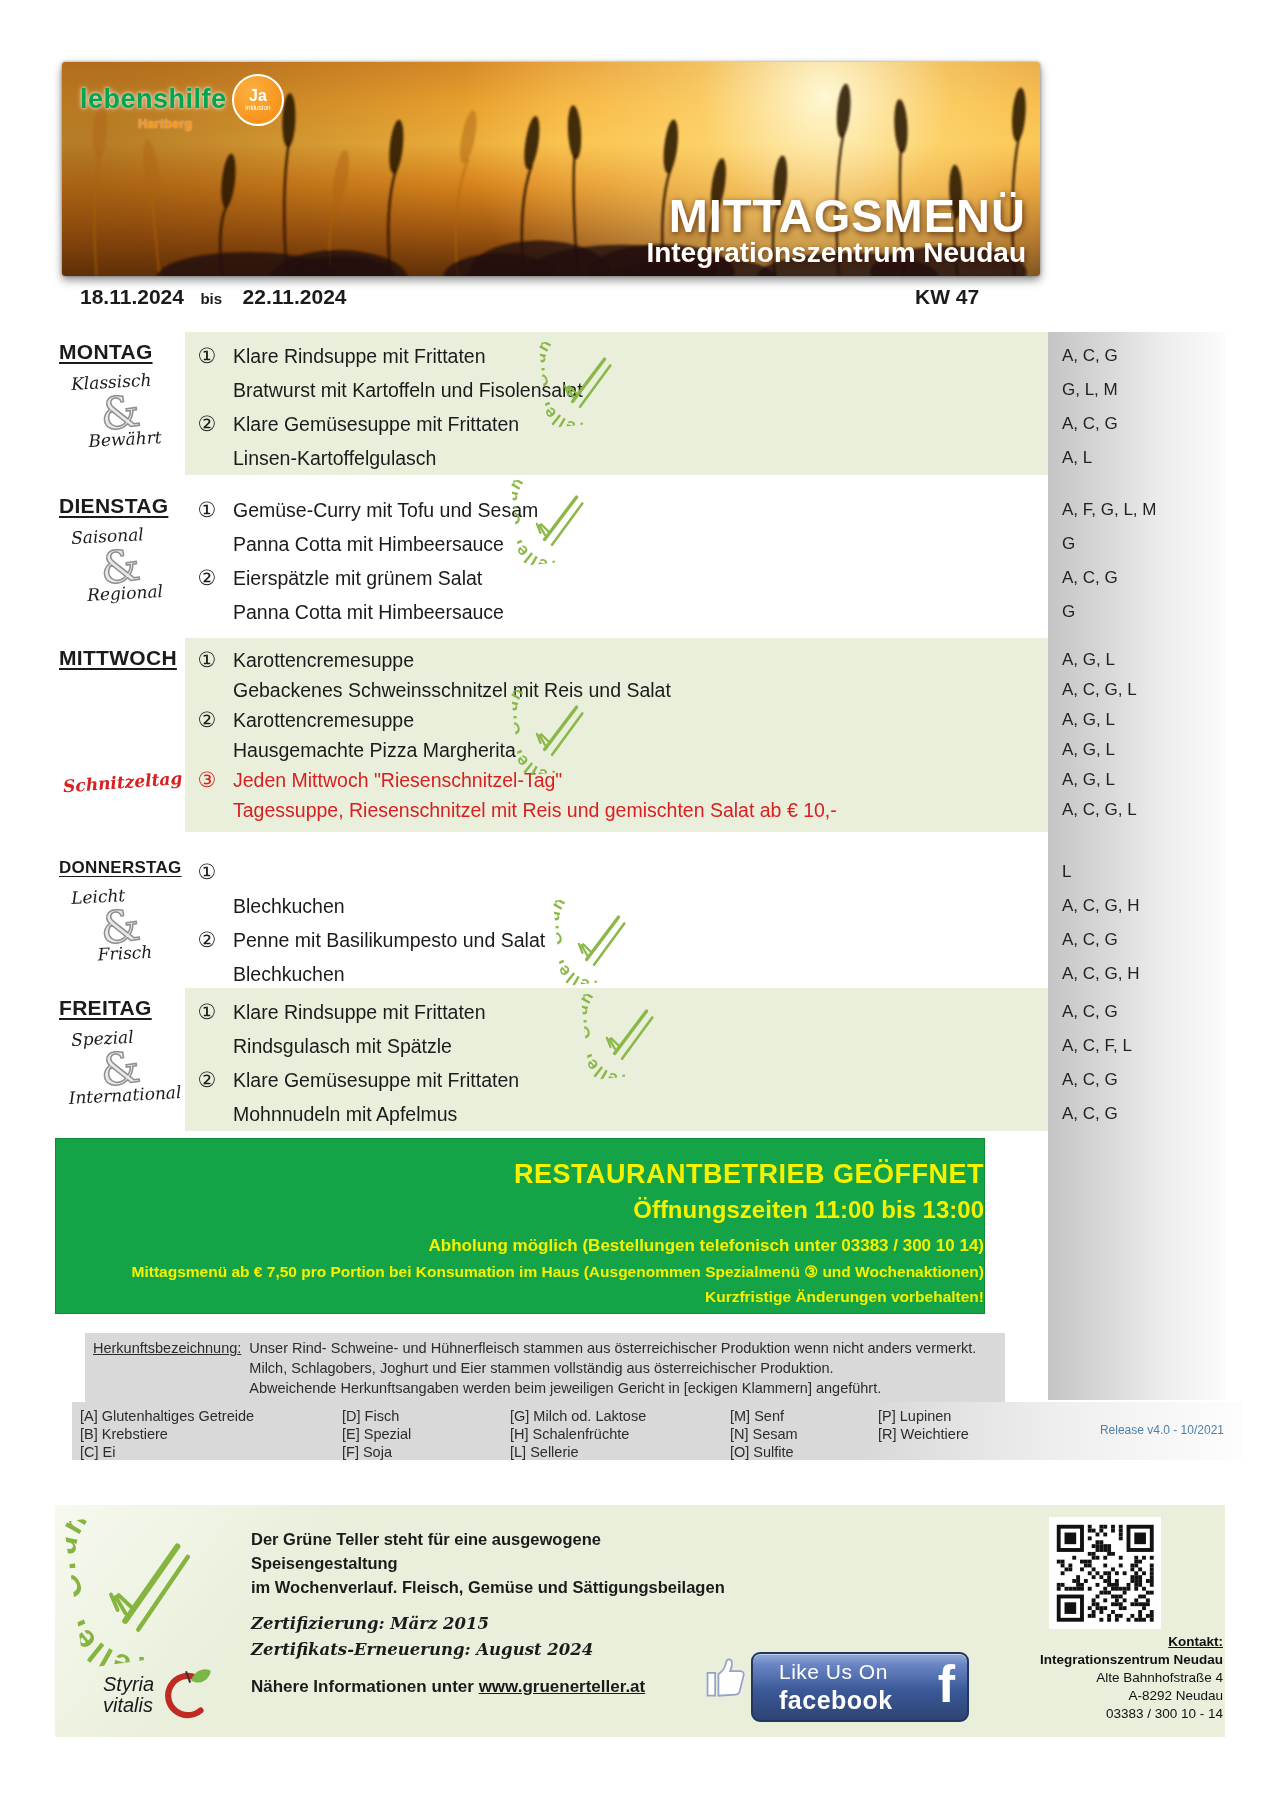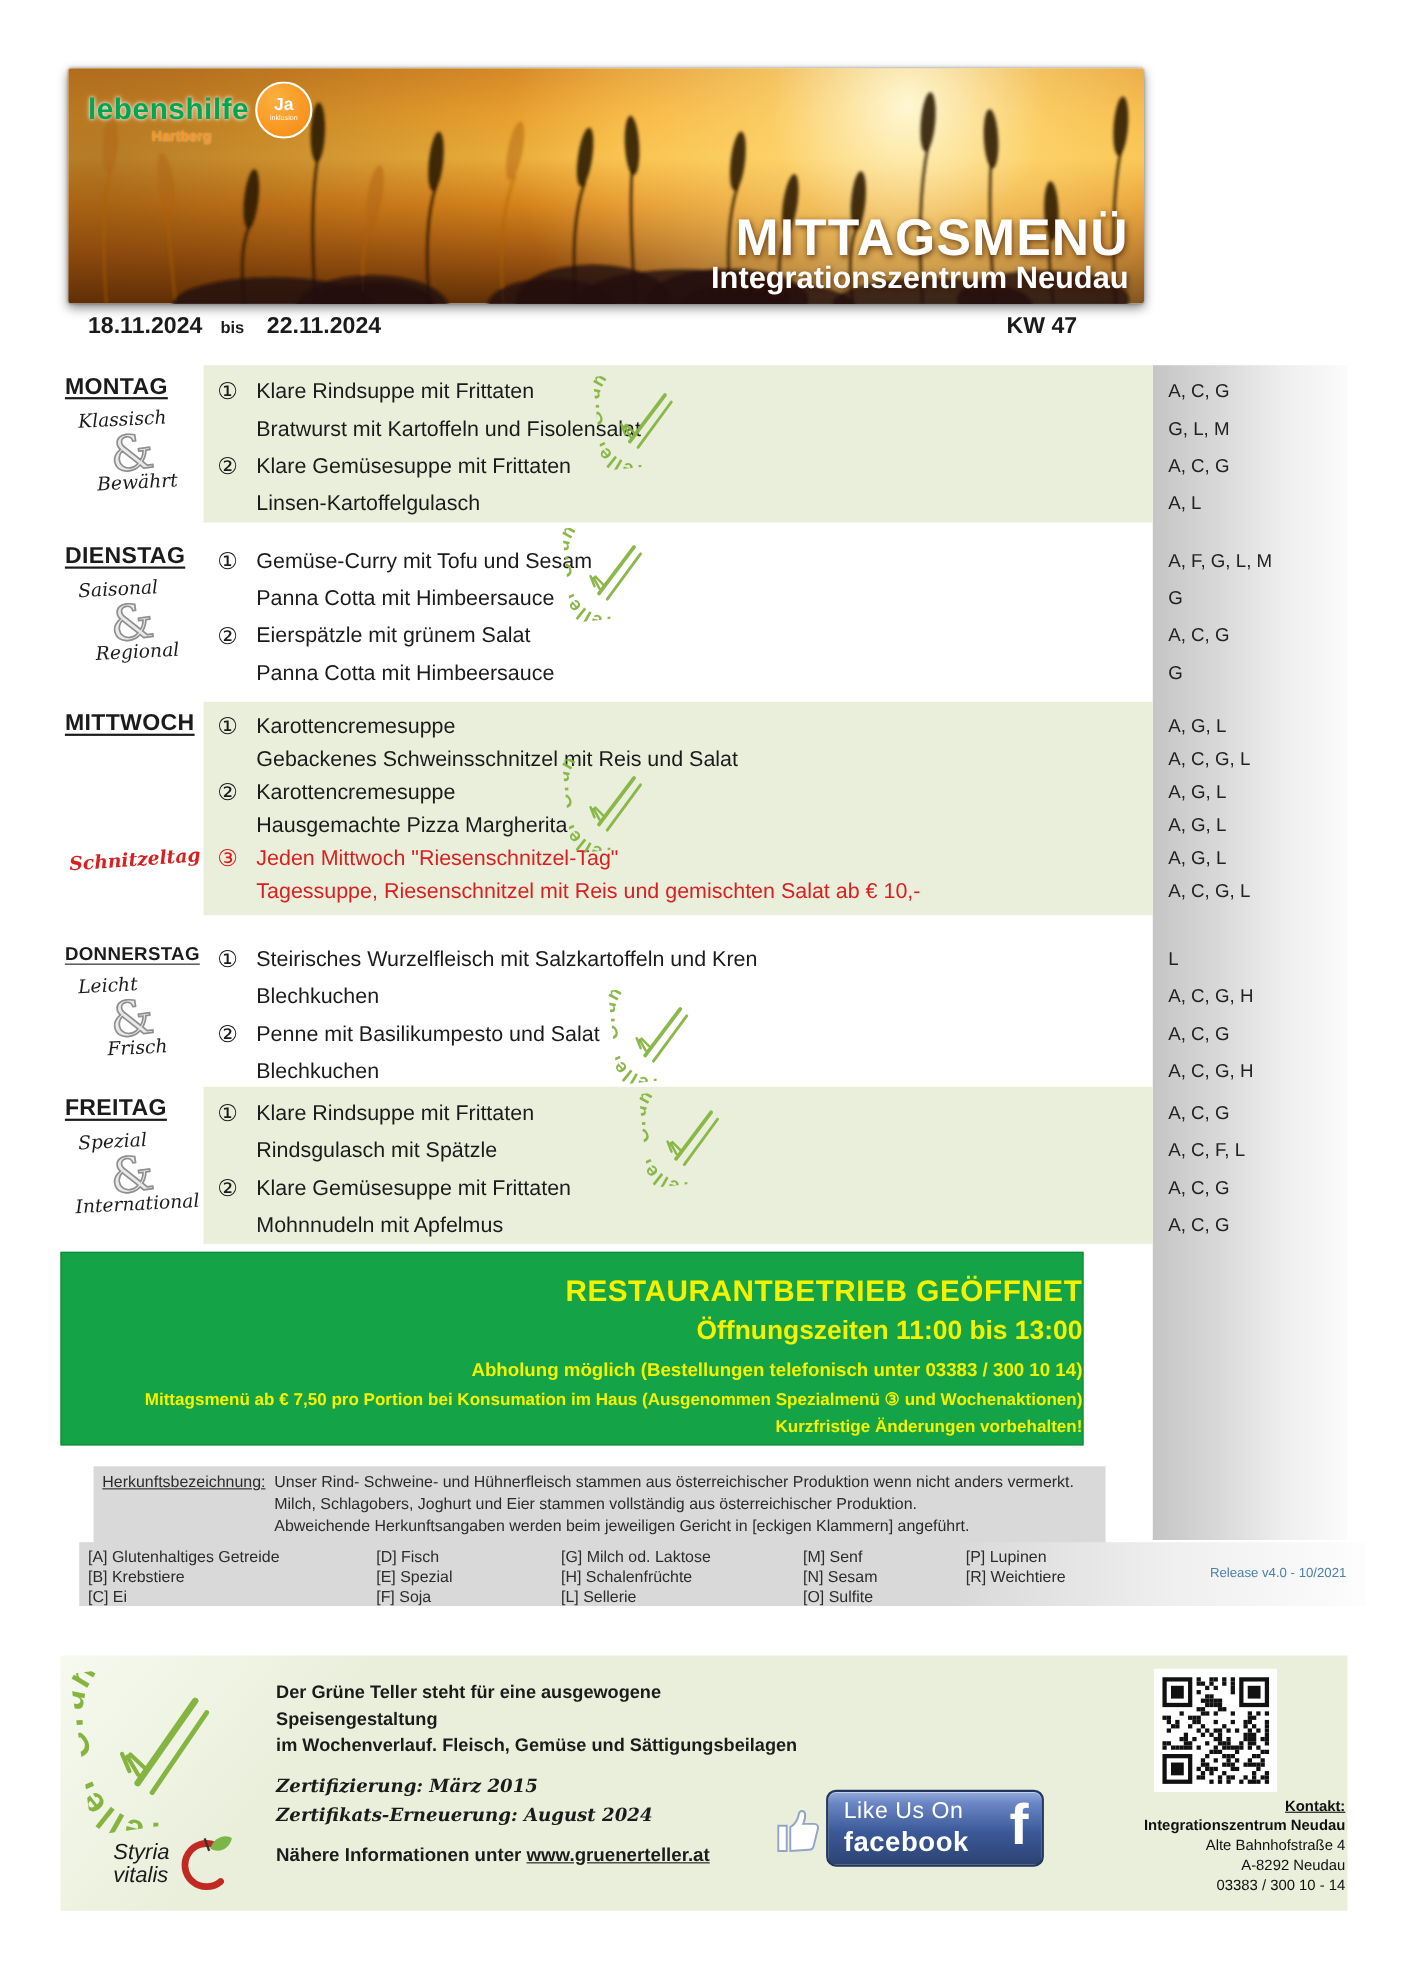--- a/index.html
+++ b/index.html
@@ -107,24 +107,24 @@
   .foot-stamp{position:absolute;left:18px;top:6px;width:148px;height:148px;transform:rotate(-8deg);}
   .styria{position:absolute;left:48px;top:158px;display:flex;align-items:center;}
   .styria-text{font-size:20px;line-height:21px;color:#1a1a1a;font-style:italic;}
   .foot-text{position:absolute;left:196px;top:22px;width:500px;}
   .ft-p{font-size:16.5px;font-weight:bold;line-height:24px;}
   .ft-cert{font-family:"DejaVu Serif",serif;font-style:italic;font-weight:bold;font-size:16.5px;
     line-height:26px;margin-top:12px;}
   .ft-info{font-size:17px;font-weight:bold;margin-top:14px;}
   .ft-info .link{text-decoration:underline;cursor:pointer;}
   .fb{position:absolute;left:648px;top:122px;display:flex;align-items:center;}
-  .fb-box{position:relative;width:198px;height:70px;margin-left:4px;border-radius:9px;
+  .fb-box{position:relative;width:218px;height:70px;margin-left:4px;border-radius:9px;
     background:linear-gradient(180deg,#93abd9 0%,#6a85c4 16%,#3b5998 55%,#2d4373 100%);
     border:2px solid #24355e;box-shadow:inset 0 1px 0 rgba(255,255,255,.45);color:#fff;
-    padding:6px 14px;box-sizing:border-box;}
+    padding:6px 26px;box-sizing:border-box;margin-top:25px;}
   .fb-l1{font-size:21px;letter-spacing:.5px;}
   .fb-l2{font-size:25px;font-weight:bold;letter-spacing:.5px;margin-top:2px;}
   .fb-f{position:absolute;right:12px;top:0px;font-size:52px;font-weight:bold;}
   .qr{position:absolute;left:994px;top:12px;width:112px;height:112px;background:#fff;padding:4px;box-sizing:border-box;}
   .contact{position:absolute;right:2px;top:128px;text-align:right;font-size:13.5px;line-height:18px;color:#111;}
   .contact .c-label{font-weight:bold;text-decoration:underline;}
   .contact .c-name{font-weight:bold;}
 </style>
 </head>
 <body>
@@ -351,21 +351,20 @@
       <section class="day day-3">
         <div class="day-left">
           <div class="day-name small">DONNERSTAG</div>
           <div class="day-sub">Leicht</div>
           <div class="day-amp">&amp;</div>
           <div class="day-sub b">Frisch</div>
         </div>
         <div class="day-menu">
           <div class="menu-line">
             <span class="num">①</span>
-            <span class="txt">Steirisches Wurzelfleisch mit Salzkartoffeln und Kren</span>
           </div>
           <div class="menu-line">
             <span class="num"></span>
             <span class="txt">Blechkuchen</span>
           </div>
           <div class="menu-line">
             <span class="num">②</span>
             <span class="txt">Penne mit Basilikumpesto und Salat</span>
           </div>
           <div class="menu-line">

